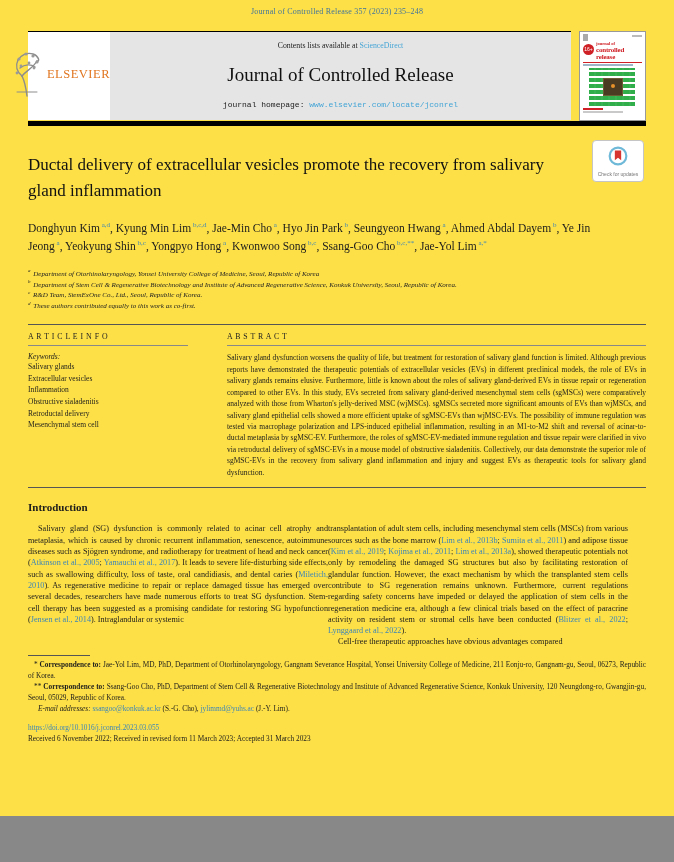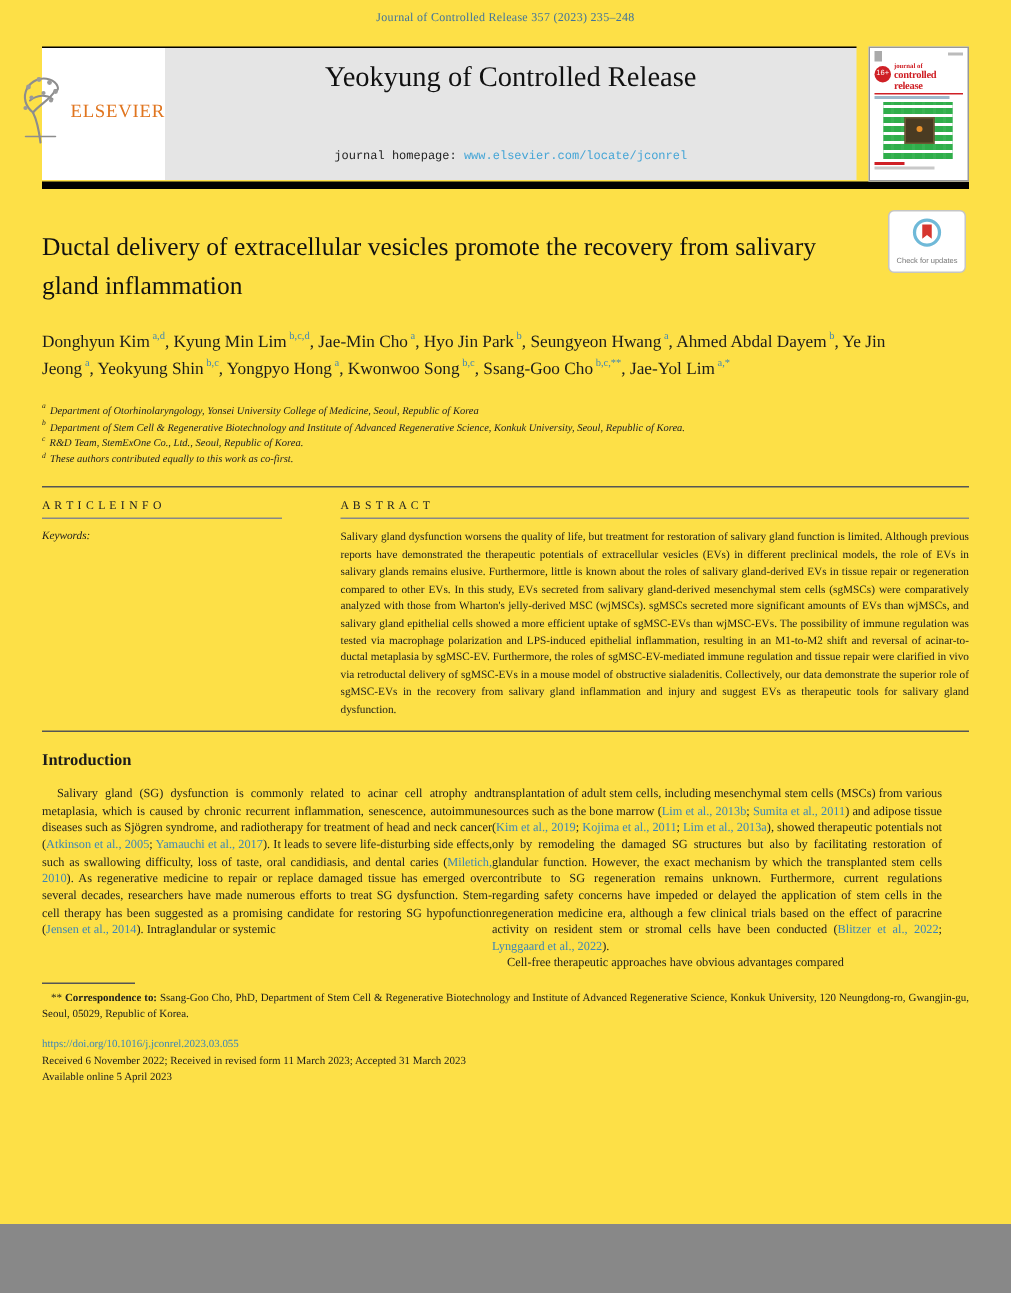--- a/index.html
+++ b/index.html
@@ -111,21 +111,22 @@
               <circle cx="14" cy="18" r="1.4"></circle>
                 <circle cx="22" cy="15" r="1.4"></circle>
               <circle cx="27" cy="20" r="1.4"></circle>
                 <circle cx="10" cy="25" r="1.4"></circle>
             </g>
           </svg>
         </span>
         <span class="elsevier-word">ELSEVIER</span>
       </div>
       <div class="gray-box">
-        <div class="journal-title">Yeokyung of Controlled Release</div>
+        <div class="contents-line"><span>Contents lists available at </span><span class="lnk-light">ScienceDirect</span></div>
+        <div class="journal-title">Journal of Controlled Release</div>
         <div class="homepage-line"><span>journal homepage: </span><span class="lnk-light">www.elsevier.com/locate/jconrel</span></div>
       </div>
     </div>
     <div class="cover">
       <div class="cover-top">
         <div class="cover-tree"></div>
         <div class="cover-issue"></div>
       </div>
       <div class="cover-title-row">
         <div class="crs-circle">16+</div>
@@ -172,20 +173,28 @@
       <div><sup>d</sup><span> These authors contributed equally to this work as co-first.</span></div>
     </div>
 
   <div class="rule-full"></div>
 
   <div class="info-grid">
     <div class="info-col">
       <div class="sec-head">A R T I C L E  I N F O</div>
       <div class="head-rule"></div>
       <div class="keywords-label">Keywords:</div>
+      <div>
+          <div class="keyword">Salivary glands</div>
+          <div class="keyword">Extracellular vesicles</div>
+          <div class="keyword">Inflammation</div>
+          <div class="keyword">Obstructive sialadenitis</div>
+          <div class="keyword">Retroductal delivery</div>
+          <div class="keyword">Mesenchymal stem cell</div>
+        </div>
     </div>
     <div class="abs-col">
       <div class="sec-head">A B S T R A C T</div>
       <div class="head-rule"></div>
       <div class="abstract-text">Salivary gland dysfunction worsens the quality of life, but treatment for restoration of salivary gland function is limited. Although previous reports have demonstrated the therapeutic potentials of extracellular vesicles (EVs) in different preclinical models, the role of EVs in salivary glands remains elusive. Furthermore, little is known about the roles of salivary gland-derived EVs in tissue repair or regeneration compared to other EVs. In this study, EVs secreted from salivary gland-derived mesenchymal stem cells (sgMSCs) were comparatively analyzed with those from Wharton's jelly-derived MSC (wjMSCs). sgMSCs secreted more significant amounts of EVs than wjMSCs, and salivary gland epithelial cells showed a more efficient uptake of sgMSC-EVs than wjMSC-EVs. The possibility of immune regulation was tested via macrophage polarization and LPS-induced epithelial inflammation, resulting in an M1-to-M2 shift and reversal of acinar-to-ductal metaplasia by sgMSC-EV. Furthermore, the roles of sgMSC-EV-mediated immune regulation and tissue repair were clarified in vivo via retroductal delivery of sgMSC-EVs in a mouse model of obstructive sialadenitis. Collectively, our data demonstrate the superior role of sgMSC-EVs in the recovery from salivary gland inflammation and injury and suggest EVs as therapeutic tools for salivary gland dysfunction.</div>
     </div>
   </div>
 
   <div class="rule-bottom"></div>
 
@@ -196,22 +205,23 @@
       <p class="indent"><span>Salivary gland (SG) dysfunction is commonly related to acinar cell atrophy and metaplasia, which is caused by chronic recurrent inflammation, senescence, autoimmune diseases such as Sjögren syndrome, and radiotherapy for treatment of head and neck cancer (</span><span class="lnk">Atkinson et al., 2005</span><span>; </span><span class="lnk">Yamauchi et al., 2017</span><span>). It leads to severe life-disturbing side effects, such as swallowing difficulty, loss of taste, oral candidiasis, and dental caries (</span><span class="lnk">Miletich, 2010</span><span>). As regenerative medicine to repair or replace damaged tissue has emerged over several decades, researchers have made numerous efforts to treat SG dysfunction. Stem-cell therapy has been suggested as a promising candidate for restoring SG hypofunction (</span><span class="lnk">Jensen et al., 2014</span><span>). Intraglandular or systemic</span></p>
     </div>
     <div class="bcol">
       <p><span>transplantation of adult stem cells, including mesenchymal stem cells (MSCs) from various sources such as the bone marrow (</span><span class="lnk">Lim et al., 2013b</span><span>; </span><span class="lnk">Sumita et al., 2011</span><span>) and adipose tissue (</span><span class="lnk">Kim et al., 2019</span><span>; </span><span class="lnk">Kojima et al., 2011</span><span>; </span><span class="lnk">Lim et al., 2013a</span><span>), showed therapeutic potentials not only by remodeling the damaged SG structures but also by facilitating restoration of glandular function. However, the exact mechanism by which the transplanted stem cells contribute to SG regeneration remains unknown. Furthermore, current regulations regarding safety concerns have impeded or delayed the application of stem cells in the regeneration medicine era, although a few clinical trials based on the effect of paracrine activity on resident stem or stromal cells have been conducted (</span><span class="lnk">Blitzer et al., 2022</span><span>; </span><span class="lnk">Lynggaard et al., 2022</span><span>).</span></p>
       <p class="indent"><span>Cell-free therapeutic approaches have obvious advantages compared</span></p>
     </div>
   </div>
 
   <div class="fn-rule"></div>
   <div class="footnotes">
+    <p class="fn-indent"><span>* </span><span class="bold">Correspondence to:</span><span> Jae-Yol Lim, MD, PhD, Department of Otorhinolaryngology, Gangnam Severance Hospital, Yonsei University College of Medicine, 211 Eonju-ro, Gangnam-gu, Seoul, 06273, Republic of Korea.</span></p>
     <p class="fn-indent"><span>** </span><span class="bold">Correspondence to:</span><span> Ssang-Goo Cho, PhD, Department of Stem Cell &amp; Regenerative Biotechnology and Institute of Advanced Regenerative Science, Konkuk University, 120 Neungdong-ro, Gwangjin-gu, Seoul, 05029, Republic of Korea.</span></p>
+    <p class="em-indent"><span class="ital">E-mail addresses: </span><span class="lnk">ssangoo@konkuk.ac.kr</span><span> (S.-G. Cho), </span><span class="lnk">jylimmd@yuhs.ac</span><span> (J.-Y. Lim).</span></p>
   </div>
 
   <div class="footer">
     <div class="doi">https://doi.org/10.1016/j.jconrel.2023.03.055</div>
     <div>Received 6 November 2022; Received in revised form 11 March 2023; Accepted 31 March 2023</div>
-    <div>Available online 5 April 2023</div>
   </div>
 
 </div>
 
 </body></html>

